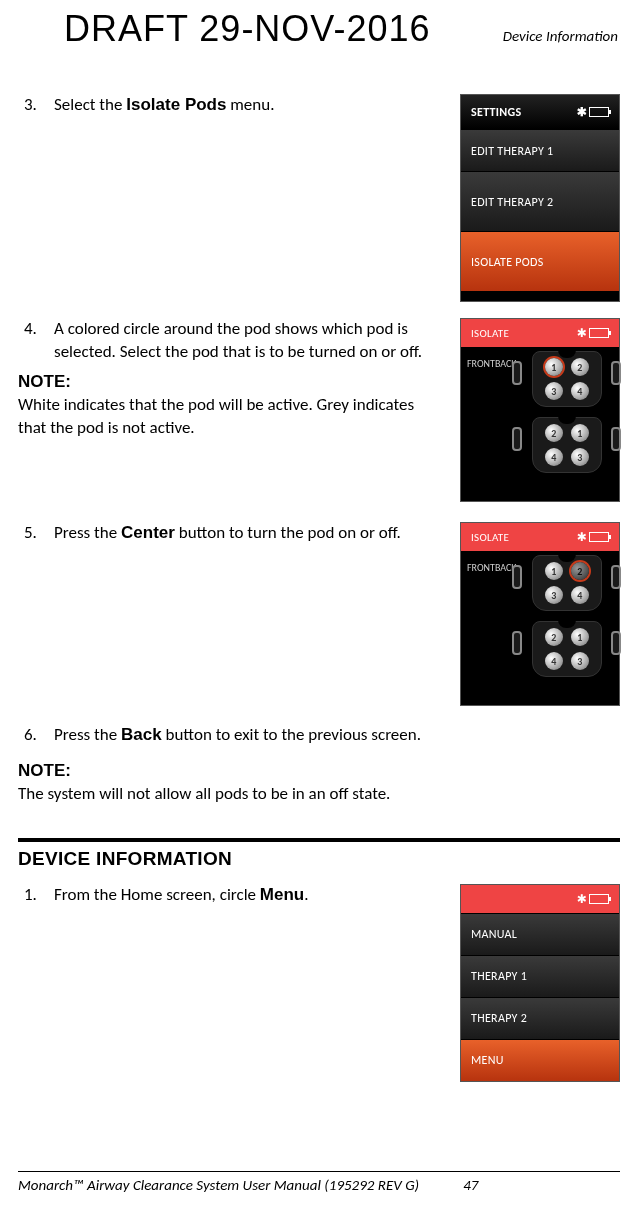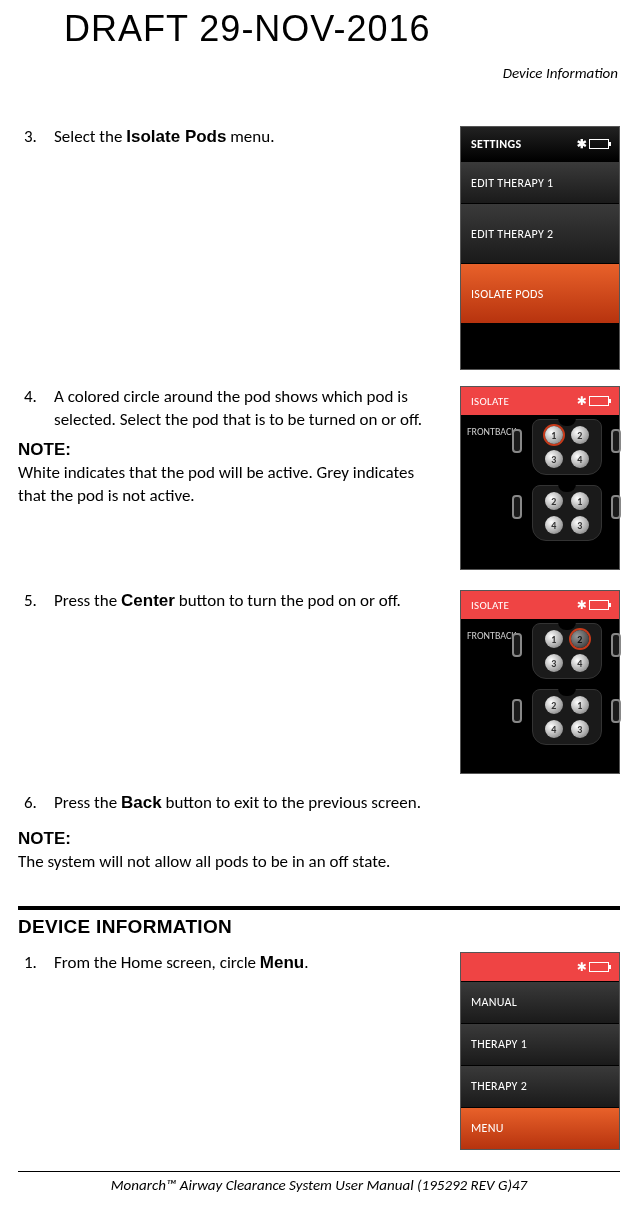--- a/index.html
+++ b/index.html
@@ -5,34 +5,34 @@
   * { box-sizing: border-box; margin: 0; padding: 0; }
   body {
     width: 638px;
     height: 1208px;
     background: #fff;
     font-family: "Segoe UI", Calibri, Arial, sans-serif;
     color: #000;
     position: relative;
     padding: 8px 18px 0 18px;
   }
-  .header-row { display: flex; align-items: baseline; justify-content: flex-start; gap: 14px; margin-bottom: 44px; flex-direction: column; }
+  .header-row { display: flex; align-items: baseline; justify-content: flex-start; gap: 14px; margin-bottom: 44px; }
   .draft-text { font-size: 36px; font-weight: 400; letter-spacing: 1px; font-family: Arial, sans-serif; margin-left:46px;}
   .section-header { font-style: italic; font-size: 15px; margin-left: auto; padding-right: 2px; }
   .row { display: flex; align-items: flex-start; gap: 18px; margin-bottom: 6px; }
   .text-col { flex: 1; }
   .img-col { width: 160px; flex-shrink: 0; }
   .step { display: flex; gap: 16px; font-size: 17px; line-height: 1.35; margin-bottom: 8px; }
   .step-num { width: 20px; text-align: left; flex-shrink:0; padding-left:6px;}
   .step-text b { font-weight: 700; font-family: Arial, sans-serif; }
   .note-label { font-weight: 700; font-size: 17px; margin-top:6px; margin-bottom:2px; font-family: Liberation Sans, sans-serif;}
   .note-text { font-size: 17px; line-height: 1.35; margin-bottom: 10px; }
   .sec-rule { border: none; border-top: 4px solid #000; margin: 22px 0 6px 0; }
   .sec-title { font-weight: 700; font-size: 19px; letter-spacing: 0.3px; margin-bottom: 14px; font-family: Arial, sans-serif; }
-  .footer { position: absolute; bottom: 14px; left: 18px; right: 18px; border-top: 1px solid #000; padding-top: 4px; display: flex; justify-content: center; font-style: italic; font-size: 15px; }
+  .footer { position: absolute; bottom: 14px; left: 18px; right: 18px; border-top: 1px solid #000; padding-top: 4px; display: flex; justify-content: flex-start; font-style: italic; font-size: 15px; gap: 44px; }
 
   
   .screen { width: 160px; background: #000; border: 1px solid #555; }
   .sc-row { height: 42px; color: #fff; font-size: 12px; display: flex; align-items: center; padding: 0 10px; font-weight: 400; letter-spacing: 0.3px; }
   .sc-settings { background: linear-gradient(#222,#000); height: 34px; justify-content: space-between; font-size:12px; font-weight:600;}
   .sc-item { background: linear-gradient(#3a3a3a,#1a1a1a); border-top:1px solid #000; }
   .sc-item.selected { background: linear-gradient(#e8612a,#b7330e); }
   .sc-top { background:#ef4444; height:28px; justify-content: space-between; font-size:11px;}
   .vest-area { background:#000; display:flex; gap:4px; padding:4px 6px 8px 6px; }
   .side-labels { display:flex; flex-direction:row; justify-content:space-around; color:#ccc; font-size:10px; padding:6px 0;}
@@ -46,21 +46,21 @@
   .pod.grey { background: radial-gradient(circle at 35% 35%, #999, #555 60%, #222); color:#111;}
   .pod.ring { box-shadow: 0 0 0 2px #c73a1a; }
   .p1{top:6px;left:12px;} .p2{top:6px;right:12px;} .p3{bottom:6px;left:12px;} .p4{bottom:6px;right:12px;}
 
   .status-icons { display:flex; gap:2px; align-items:center;}
   .bt-icon { font-size:12px; color:#fff;}
   .batt { width:20px; height:10px; border:1px solid #fff; position:relative;}
   .batt::after{content:"";position:absolute;right:-3px;top:2px;width:2px;height:4px;background:#fff;}
   .batt-fill{background:#fff; height:100%; width:90%;}
 
-  .screen.s1{height:244px;}
+  .screen.s1{height:208px;}
   .screen.s2{height:184px;}
   .screen.s4{height:198px;}
   .spacer-lg{height:128px;}
 
   .bold-sans{font-weight:700;font-family:Arial,sans-serif;}
 </style>
 </head>
 <body>
 
 <div class="header-row">

